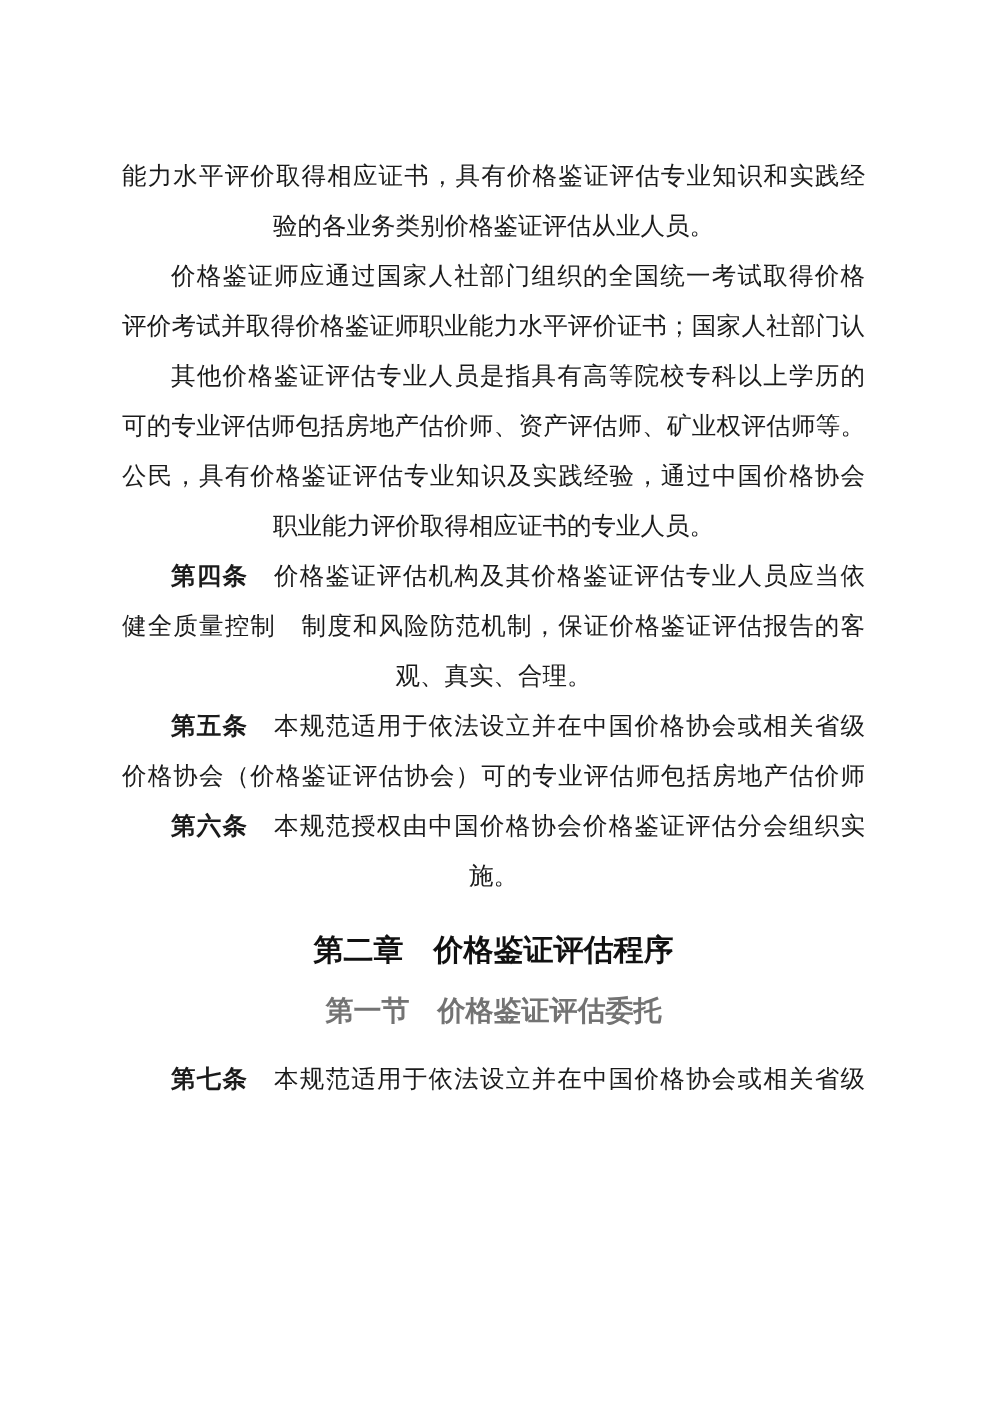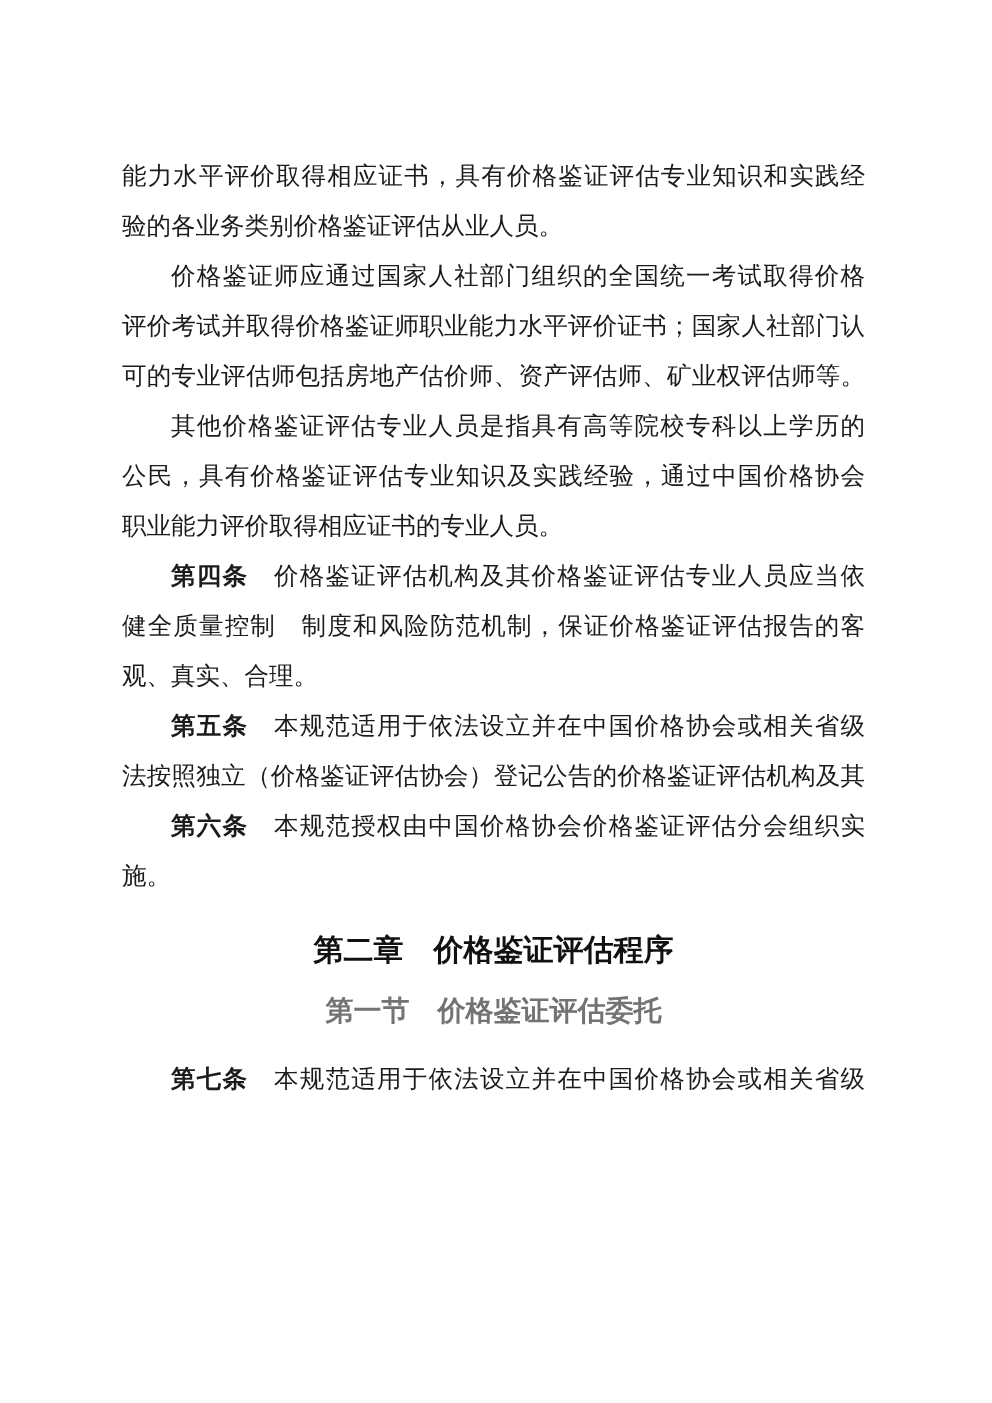--- a/index.html
+++ b/index.html
@@ -21,20 +21,21 @@
     top: 151px;
     width: 743px;
   }
   .line {
     font-size: 24.5px;
     line-height: 50px;
     height: 50px;
     color: #1b1b1b;
     white-space: normal;
     overflow: visible;
+    text-align: center;
   }
   .line.justify {
     text-align: justify;
     text-align-last: justify;
   }
   .line.indent {
     text-indent: 2em;
   }
   .run.bold {
     font-weight: 700;
@@ -75,29 +76,29 @@
 </style>
 </head>
 <body>
 
 <div class="page">
   <div class="doc" id="doc-body">
       <div class="line justify"><span class="run">能力水平评价取得相应证书，具有价格鉴证评估专业知识和实践经</span></div>
       <div class="line"><span class="run">验的各业务类别价格鉴证评估从业人员。</span></div>
       <div class="line justify indent"><span class="run">价格鉴证师应通过国家人社部门组织的全国统一考试取得价格</span></div>
       <div class="line justify"><span class="run">评价考试并取得价格鉴证师职业能力水平评价证书；国家人社部门认</span></div>
+      <div class="line justify indent"><span class="run">其他价格鉴证评估专业人员是指具有高等院校专科以上学历的</span></div>
       <div class="line justify"><span class="run">可的专业评估师包括房地产估价师、资产评估师、矿业权评估师等。</span></div>
-      <div class="line justify indent"><span class="run">其他价格鉴证评估专业人员是指具有高等院校专科以上学历的</span></div>
       <div class="line justify"><span class="run">公民，具有价格鉴证评估专业知识及实践经验，通过中国价格协会</span></div>
       <div class="line"><span class="run">职业能力评价取得相应证书的专业人员。</span></div>
       <div class="line justify indent"><span class="run bold">第四条</span><span class="run">　价格鉴证评估机构及其价格鉴证评估专业人员应当依</span></div>
       <div class="line justify"><span class="run">健全质量控制　制度和风险防范机制，保证价格鉴证评估报告的客</span></div>
       <div class="line"><span class="run">观、真实、合理。</span></div>
       <div class="line justify indent"><span class="run bold">第五条</span><span class="run">　本规范适用于依法设立并在中国价格协会或相关省级</span></div>
-      <div class="line justify"><span class="run">法按照独立（价格鉴证评估协会）登记公告的价格鉴证评估机构及其</span></div>
+      <div class="line justify"><span class="run">价格协会（价格鉴证评估协会）可的专业评估师包括房地产估价师</span></div>
       <div class="line justify indent"><span class="run bold">第六条</span><span class="run">　本规范授权由中国价格协会价格鉴证评估分会组织实</span></div>
       <div class="line"><span class="run">施。</span></div>
       <div class="chapter-heading">第二章　价格鉴证评估程序</div>
       <div class="section-heading">第一节　价格鉴证评估委托</div>
       <div class="line justify indent after-heading-line"><span class="run bold">第七条</span><span class="run">　本规范适用于依法设立并在中国价格协会或相关省级</span></div>
     </div>
   <div class="page-number">— 4 —</div>
 </div>
 
 </body></html>

